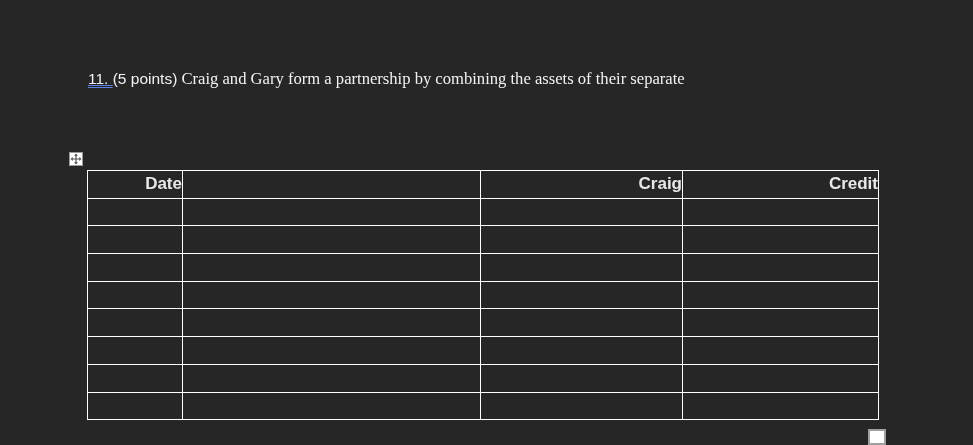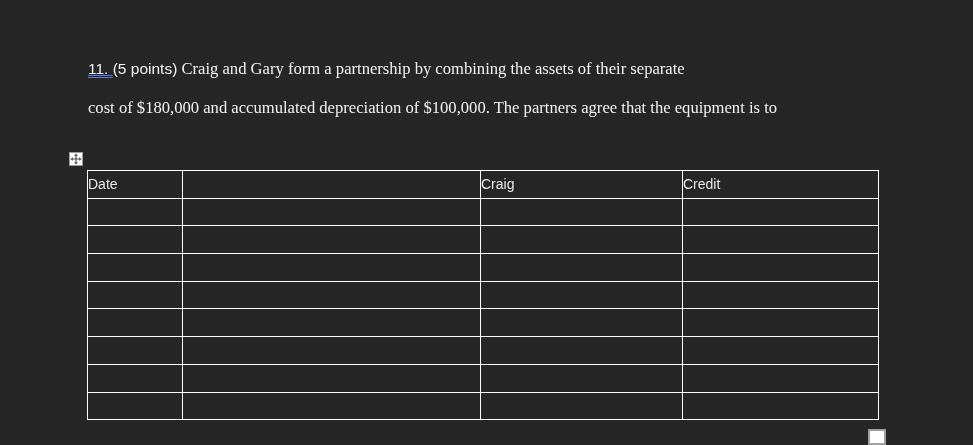--- a/index.html
+++ b/index.html
@@ -8,21 +8,21 @@
     background: #262626; position: relative;
     color: #ffffff;
   }
   .question {
     position: absolute; left: 88px; top: 39px; width: 800px;
     font-family: "Liberation Serif", serif;
     font-size: 16.6px; line-height: 19.7px;
     color: #f2f2f2;
     white-space: pre-line;
   }
-  .q-line { display: block; white-space: nowrap; }
+  .q-line { display: block; white-space: nowrap; margin-top: 10px; }
   .q-num {
     font-family: "Liberation Sans", sans-serif;
     font-size: 15.5px;
     text-decoration: underline; text-decoration-color: #5b7fe0;
     text-decoration-thickness: 1px;
     text-decoration-style: double;
   }
   .q-points { font-family: "Liberation Sans", sans-serif; font-size: 15.5px; }
   .move-handle {
     position: absolute; left: 69px; top: 152px; width: 14px; height: 14px;
@@ -33,38 +33,37 @@
   table.journal {
     position: absolute; left: 87px; top: 170px;
     border-collapse: collapse;
     font-family: "Liberation Sans", sans-serif;
   }
   table.journal td, table.journal th {
     border: 1px solid #ffffff;
     height: 27.7px; padding: 0; box-sizing: border-box;
   }
   table.journal th {
-    font-weight: normal; font-size: 14px; color: #e8e8e8;
-    text-align: left; vertical-align: middle;
+    font-weight: bold; font-size: 17px; color: #e8e8e8;
+    text-align: right; vertical-align: middle;
   }
   .col-date { width: 95px; }
   .col-account { width: 298px; }
   .col-debit { width: 202px; }
   .col-credit { width: 196px; margin-left: 14px; }
   .resize-handle {
     position: absolute; left: 868px; top: 429px; width: 18px; height: 16px;
     background: #ffffff; border: 2px solid #a0a0a0; box-sizing: border-box;
   }
 </style>
 </head>
 <body>
 
 <div class="question">
   <span class="q-line"><span class="q-num">11. </span><span class="q-points">(5 points)</span><span> Craig and Gary form a partnership by combining the assets of their separate</span></span>
-  <span class="q-line">cost of $180,000 and accumulated depreciation of $100,000.  The partners agree that the equipment is to</span>
 </div>
 
 <div class="move-handle">
   <svg viewBox="0 0 12 12">
     <path d="M6 0.5 L8 2.8 H6.6 V5.4 H9.2 V4 L11.5 6 L9.2 8 V6.6 H6.6 V9.2 H8 L6 11.5 L4 9.2 H5.4 V6.6 H2.8 V8 L0.5 6 L2.8 4 V5.4 H5.4 V2.8 H4 Z" fill="#555"></path>
   </svg>
 </div>
 
 <table class="journal">
   <thead>

